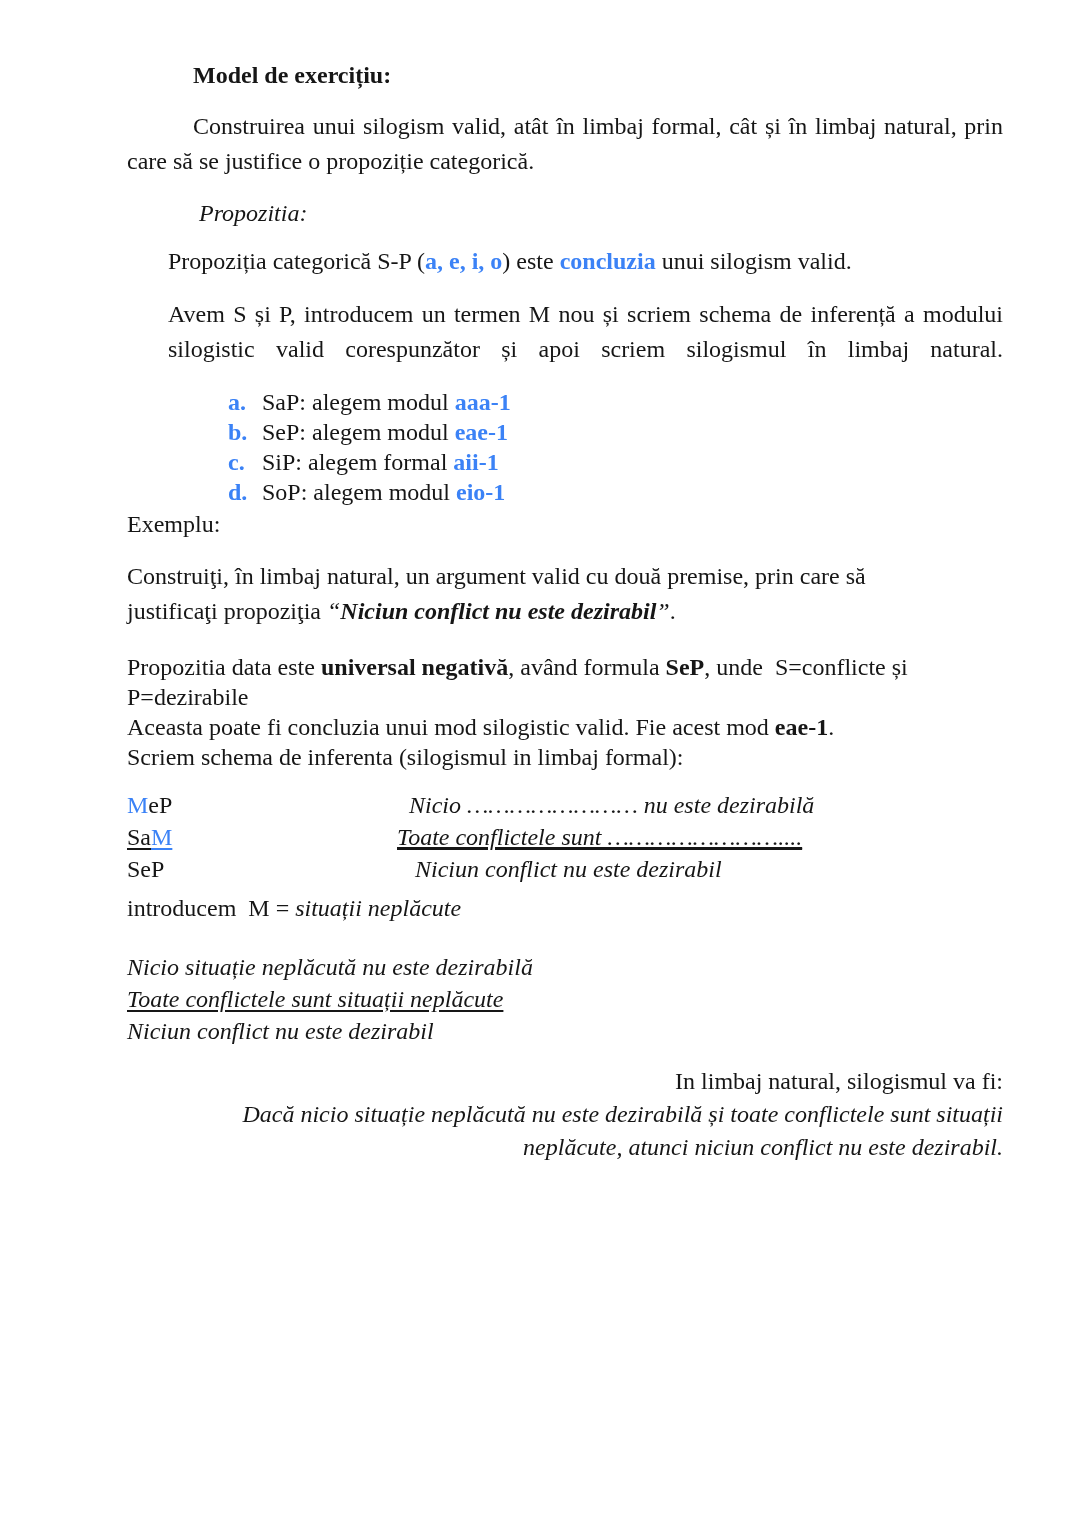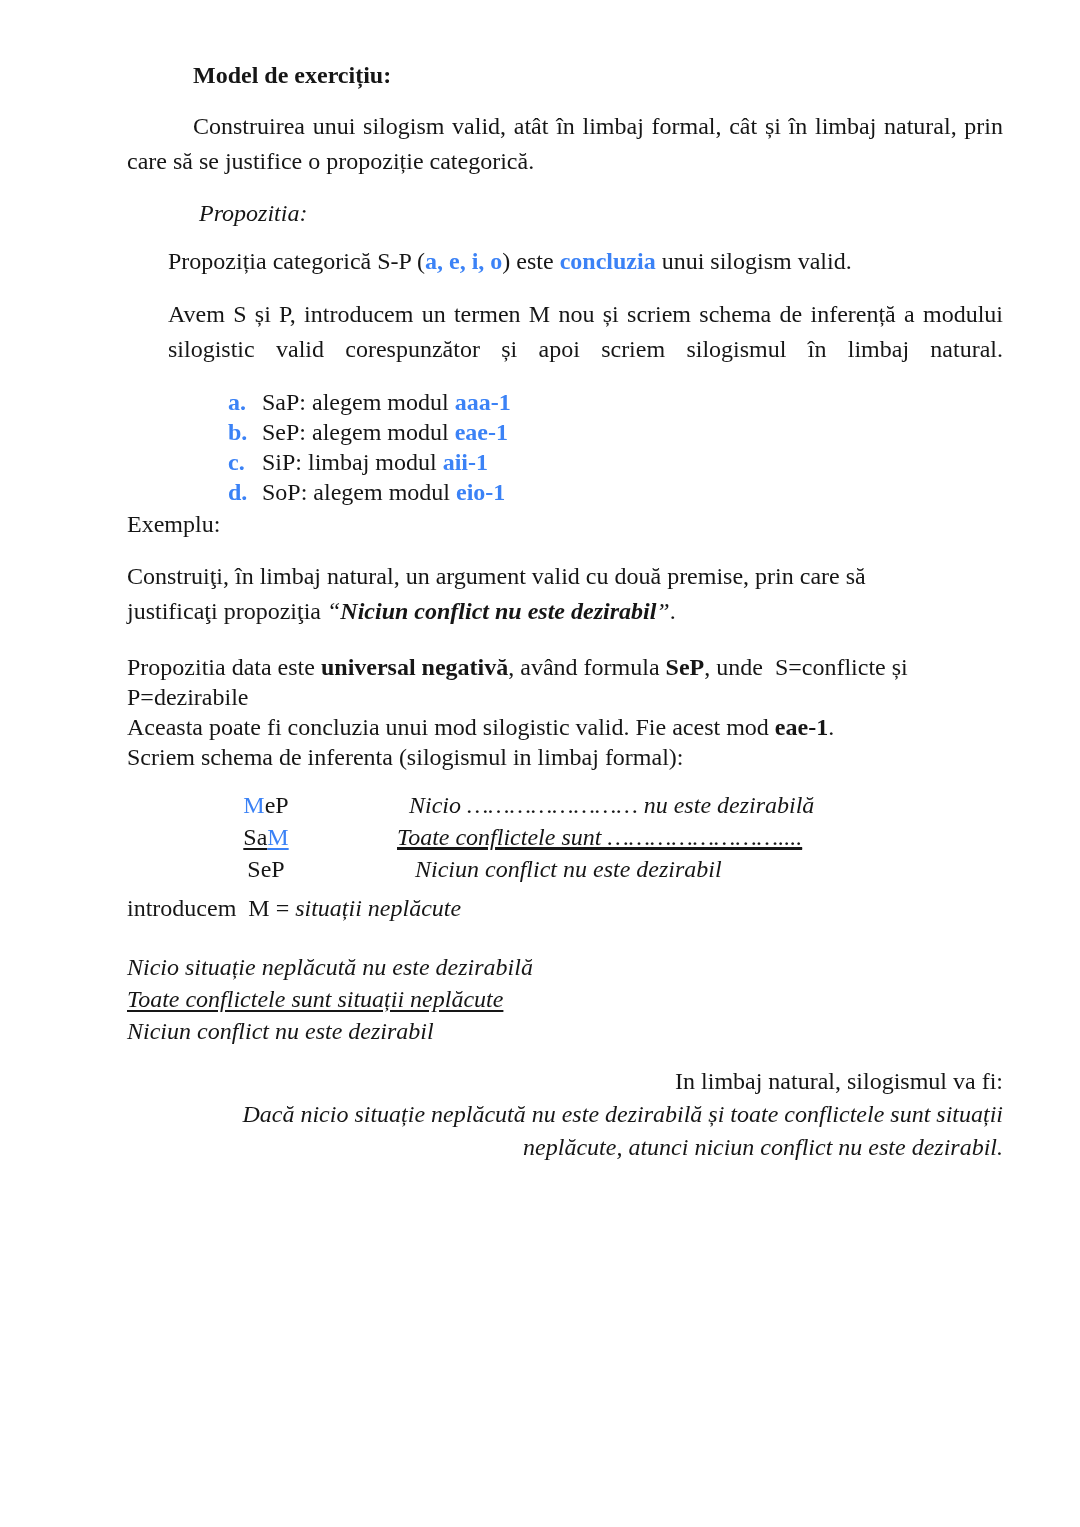--- a/index.html
+++ b/index.html
@@ -26,21 +26,21 @@
   .mode-list{margin-top:20px;margin-left:101px;line-height:30px;}
   .mode-item{white-space:nowrap;}
   .mode-item .marker{display:inline-block;width:34px;font-weight:bold;}
 
   .h-exemplu{font-weight:normal;line-height:35px;}
   .p-construiti{margin-top:17px;line-height:35px;}
   .p-propozitia{margin-top:23px;line-height:30px;}
 
   .schema{margin-top:17px;line-height:32px;}
   .schema-row{display:flex;}
-  .schema-left{width:278px;flex:0 0 278px;text-align:center;}
+  .schema-left{width:278px;flex:0 0 278px;}
   .schema-right{font-style:italic;}
   .schema-row.r1 .schema-right{padding-left:4px;}
   .schema-row.r2 .schema-right{margin-left:-8px;text-decoration:underline;}
   .schema-row.r3 .schema-right{padding-left:10px;}
 
   .p-introducem{margin-top:8px;line-height:30px;}
   .formal-block{margin-top:28px;line-height:32px;font-style:italic;}
   .p-final{margin-top:18px;line-height:33px;text-align:right;}
 </style>
 </head>
@@ -54,21 +54,21 @@
 
   <div class="lbl-rezolvare">Propozitia:</div>
 
   <div class="p-prop-categ"><span>Propoziția categorică S-P (</span><span class="red b">a, e, i, o</span><span>) este </span><span class="red b">concluzia</span><span> unui silogism valid.</span></div>
 
   <div class="p-avem">Avem S și P, introducem un termen M nou și scriem schema de inferență a modului silogistic valid corespunzător și apoi scriem silogismul în limbaj natural.</div>
 
   <div class="mode-list">
     <div class="mode-item"><span class="marker red">a.</span><span>SaP: alegem modul </span><span class="red b">aaa-1</span></div>
     <div class="mode-item"><span class="marker red">b.</span><span>SeP: alegem modul </span><span class="red b">eae-1</span></div>
-    <div class="mode-item"><span class="marker red">c.</span><span>SiP: limbaj modul </span><span class="red b">aii-1</span></div>
+    <div class="mode-item"><span class="marker red">c.</span><span>SiP: alegem formal </span><span class="red b">aii-1</span></div>
     <div class="mode-item"><span class="marker red">d.</span><span>SoP: alegem modul </span><span class="red b">eio-1</span></div>
   </div>
 
   <div class="h-exemplu">Exemplu:</div>
 
   <div class="p-construiti">
     <div>Construiţi, în limbaj natural, un argument valid cu două premise, prin care să</div>
     <div><span>justificaţi propoziţia </span><span class="i">“</span><span class="b i">Niciun conflict nu este dezirabil</span><span class="i">”</span><span>.</span></div>
   </div>
 

